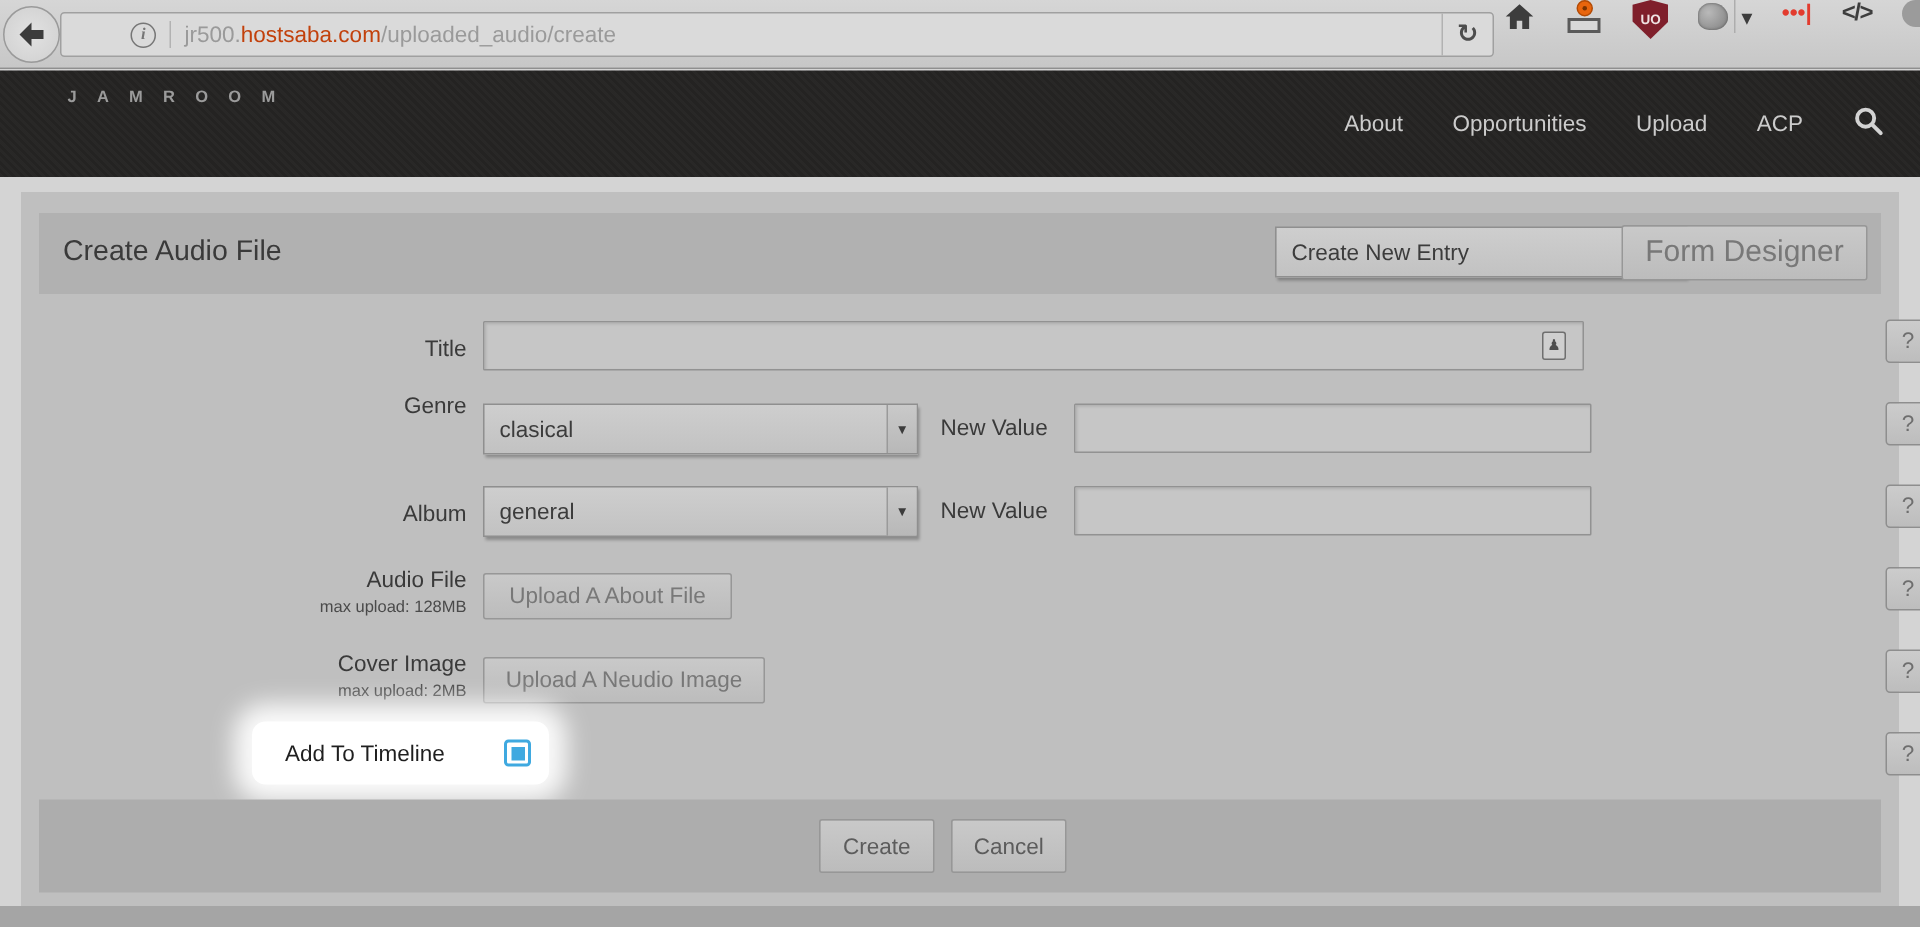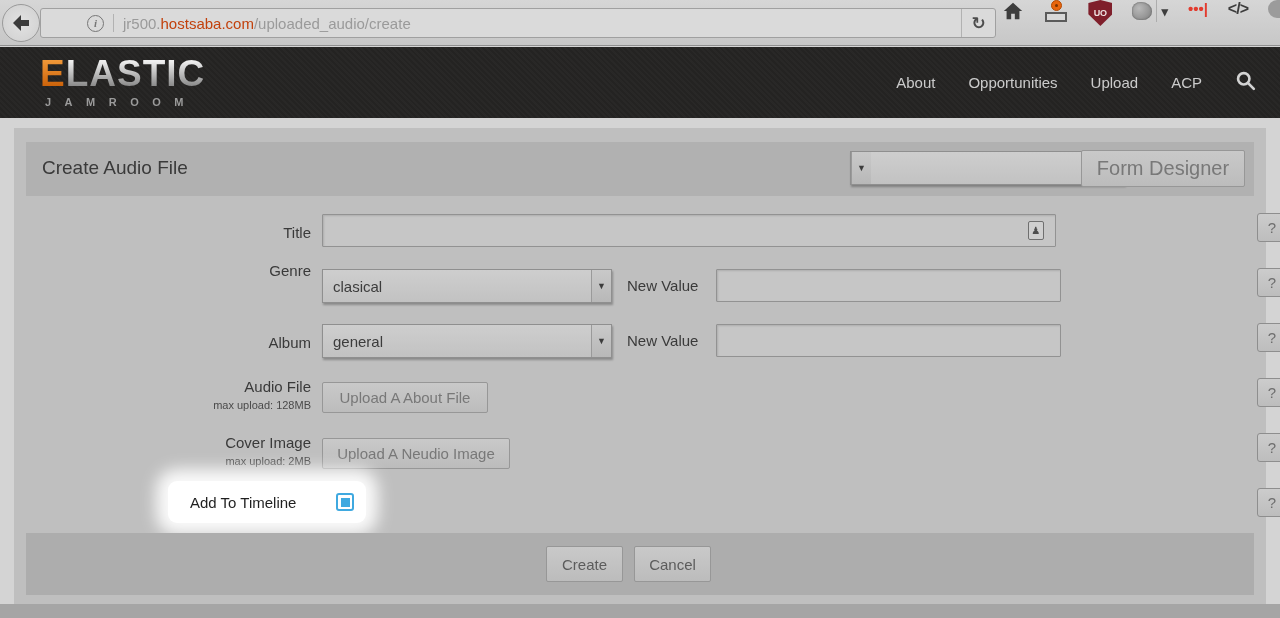--- a/index.html
+++ b/index.html
@@ -255,21 +255,20 @@
       <span class="chev">▾</span>
     </span>
     <span class="ellipsis-icon">•••|</span>
     <span class="code-icon">&lt;/&gt;</span>
     <span class="partial-icon"></span>
   </div>
 </div>
 
 <div class="site-header">
   <div class="logo">
-    <div class="logo-main"><span class="seg-orange">E</span><span class="seg">LASTIC</span></div>
     <div class="logo-sub">JAMROOM</div>
   </div>
   <div class="nav">
     <span class="nav-item">About</span>
     <span class="nav-item">Opportunities</span>
     <span class="nav-item">Upload</span>
     <span class="nav-item">ACP</span>
     <span class="search-icon">
       <svg viewBox="0 0 24 24">
           <circle cx="10" cy="10" r="6.5"></circle>
@@ -279,20 +278,21 @@
   </div>
 </div>
 
 <div class="panel">
   <div class="titlebar"></div>
 </div>
 
 <div class="page-title">Create Audio File</div>
 
 <div class="gsel entry-select">
+  <span class="val">Create New Entry</span>
   <span class="arrow-btn">▼</span>
 </div>
 <div class="gbtn form-designer">Form Designer</div>
 
 <div class="flabel" style="top:224px">Title</div>
 <input class="ginput title-input" type="text" value="" style="">
 <div class="input-badge">♟</div>
 <div class="help-btn" style="top:213px">?</div>
 
 <div class="flabel" style="top:262px">Genre</div>

